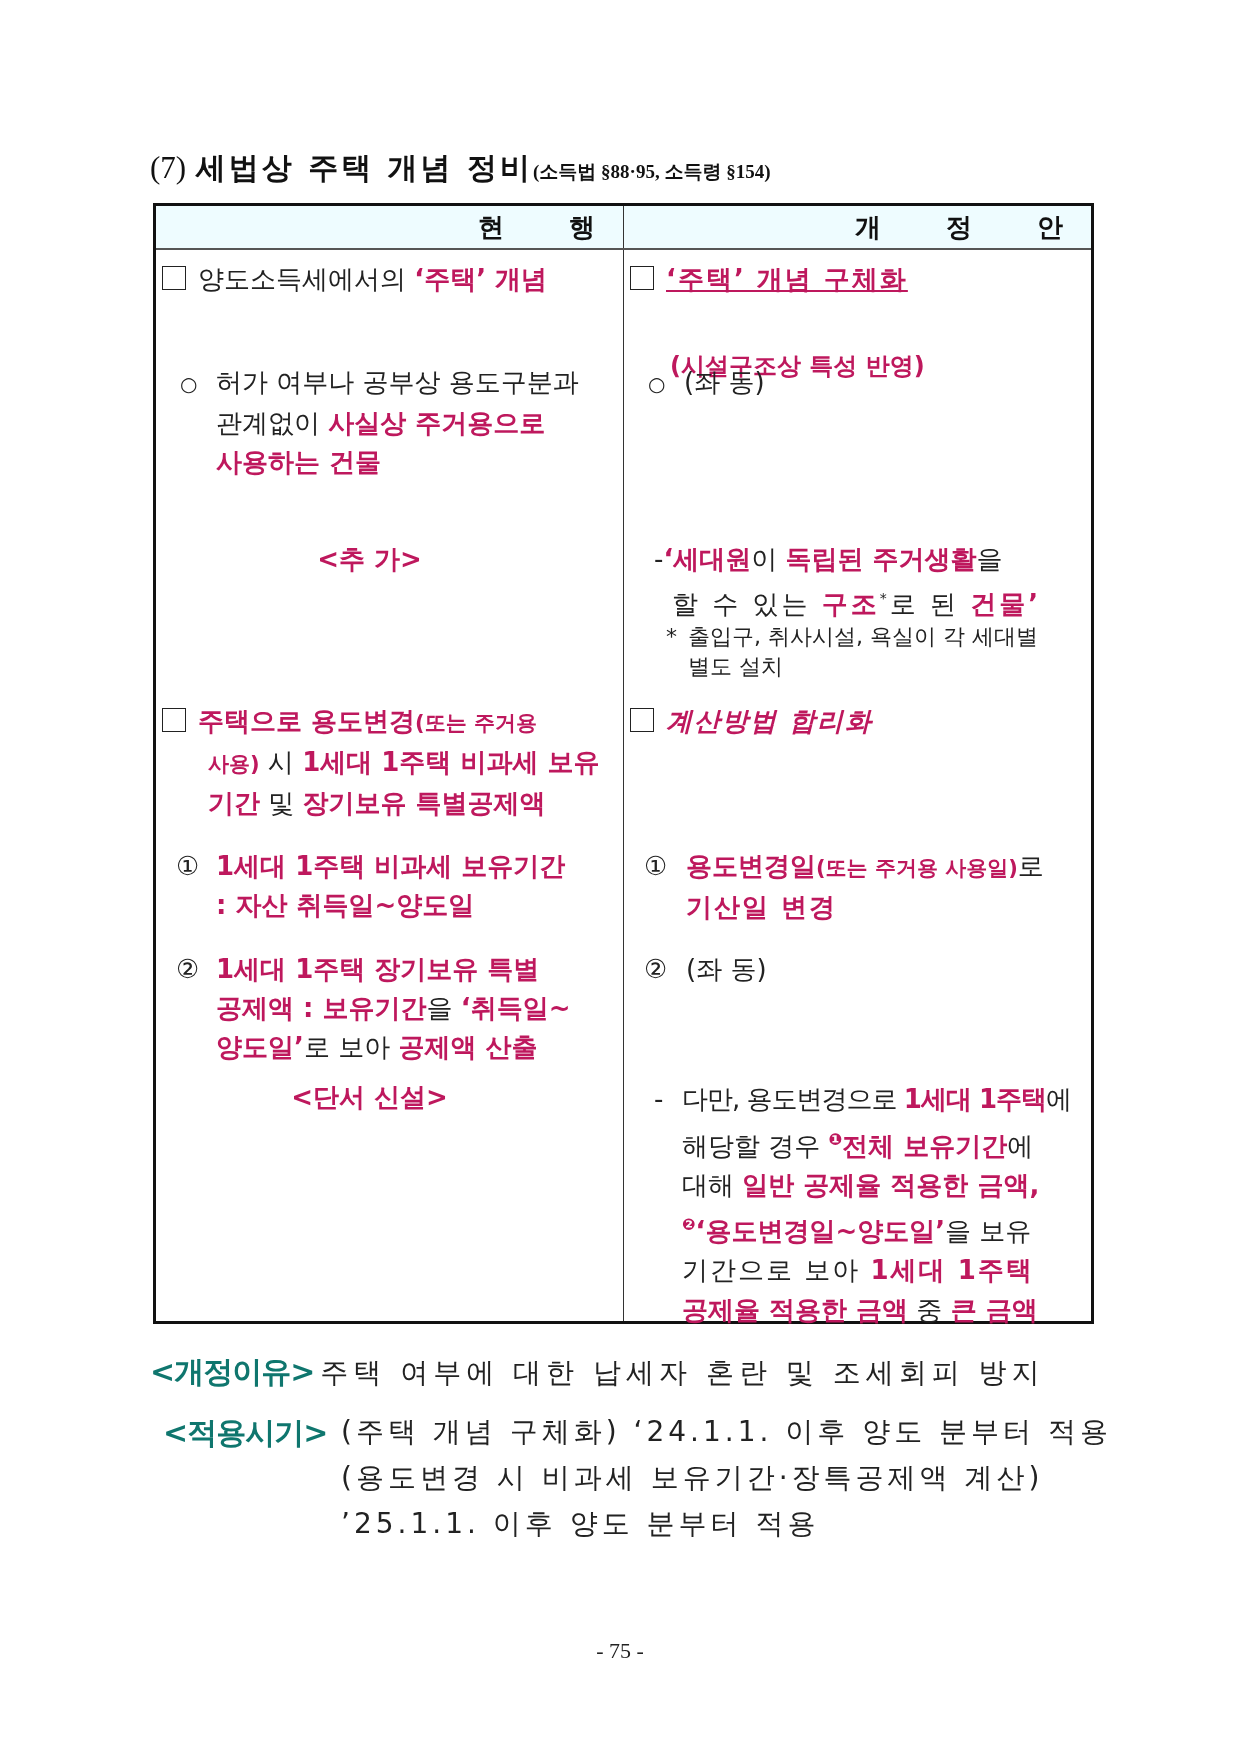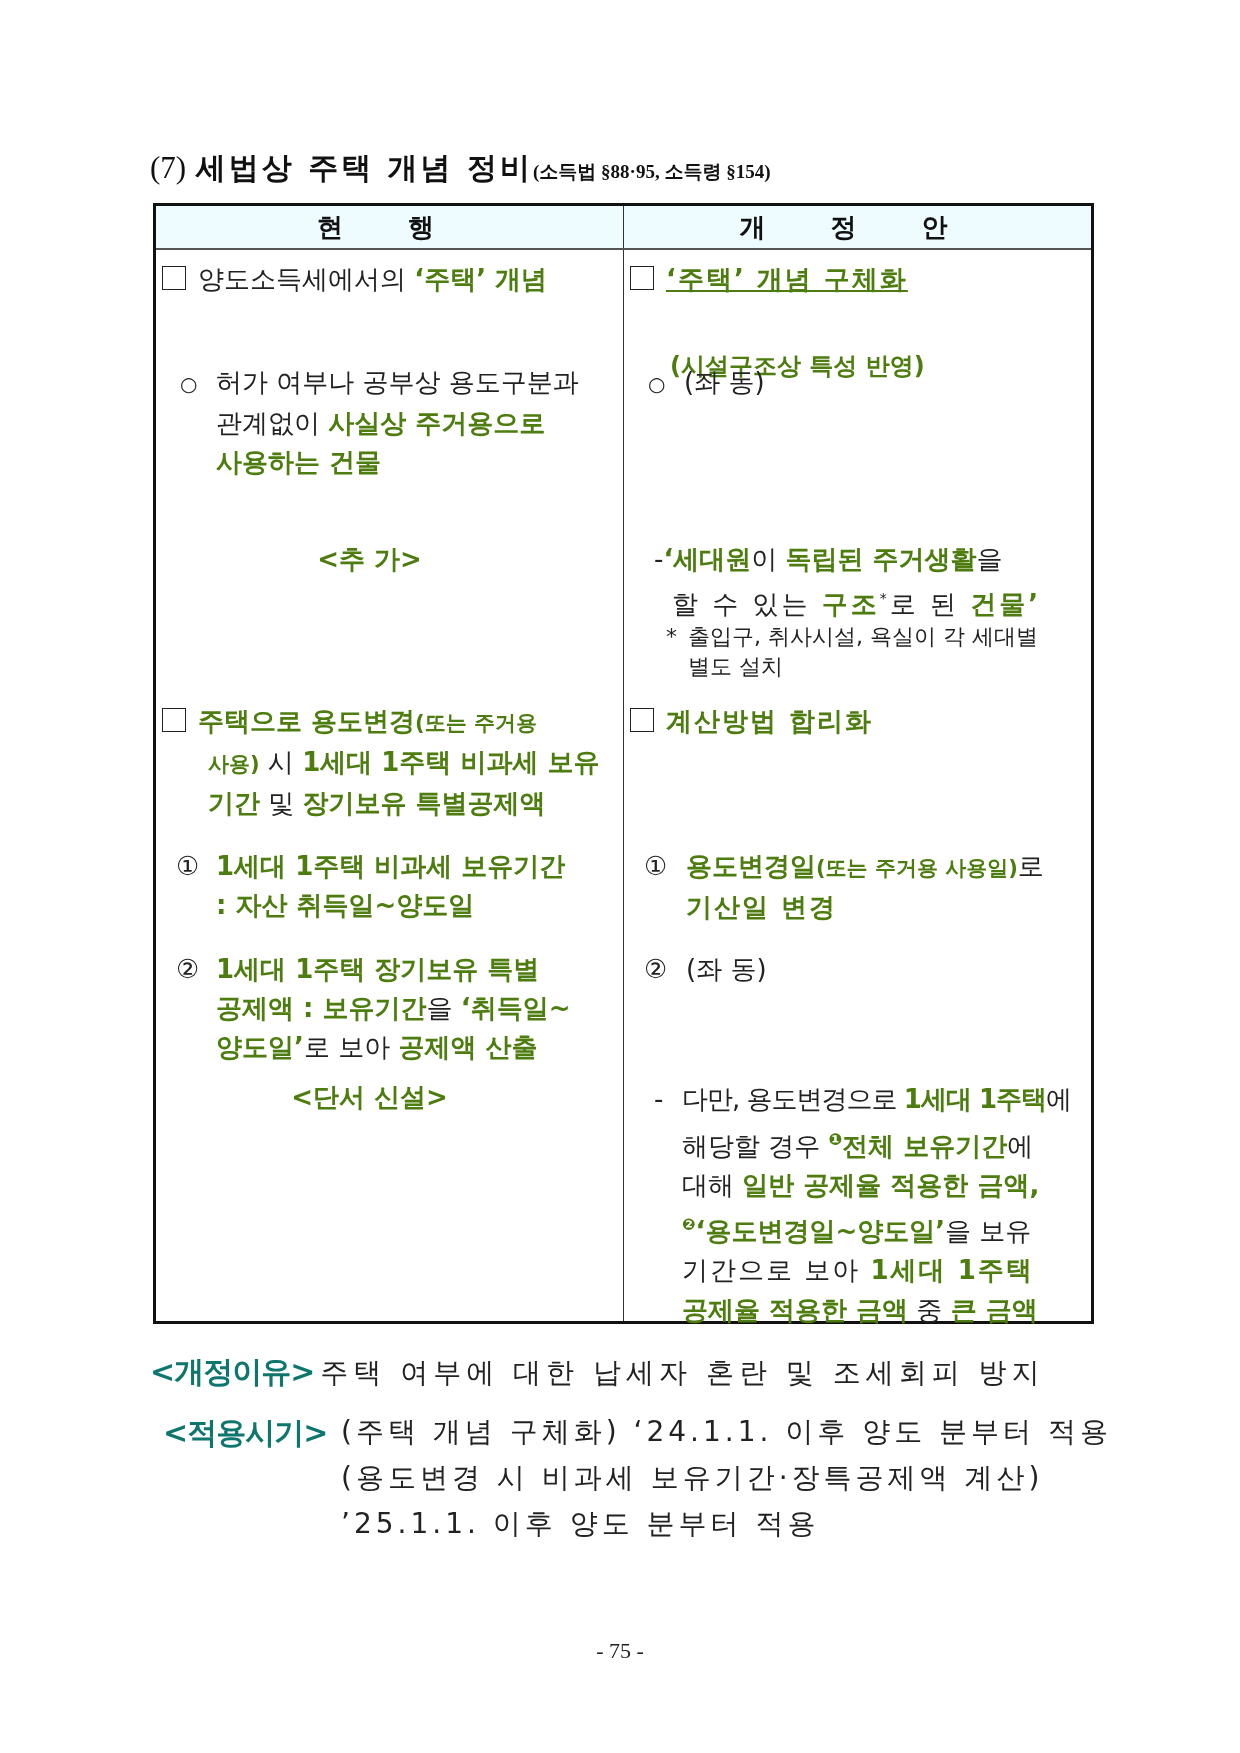--- a/index.html
+++ b/index.html
@@ -7,27 +7,27 @@
          font-family:"DejaVu Serif","Liberation Serif",serif; color:#111; }
   .title { position:absolute; left:150px; top:148px; font-size:30px; white-space:nowrap; letter-spacing:0px; }
   .title .num { font-family:"Liberation Serif",serif; font-size:31px; }
   .title .main { font-family:"DejaVu Sans",sans-serif; font-weight:bold; font-size:30px; letter-spacing:3px; }
   .title .ref { font-family:"Liberation Serif",serif; font-size:19px;font-weight:bold; }
 
   table.cmp { position:absolute; left:153px; top:203px; width:941px; border-collapse:collapse;
               border:3px solid #111; table-layout:fixed; }
   table.cmp th { height:42px; background:#eefcff; border-bottom:2px solid #555;
                  font-family:"DejaVu Sans",sans-serif; font-weight:bold; font-size:26px; letter-spacing:28px;
-                 text-align:center; padding:0; }
+                 text-align:right; padding:0; }
   table.cmp th.l { border-right:1px solid #333; }
   table.cmp td { vertical-align:top; padding:0; height:1071px; position:relative; }
   table.cmp td.l { border-right:1px solid #333; width:468px; }
   .cell { position:absolute; left:0; right:0; top:0; font-family:"DejaVu Sans",sans-serif; font-size:26px; line-height:39px; color:#222; }
   .blk { position:absolute; }
-  .b { font-weight:bold; color:#4d7c0f; }
+  .b { font-weight:bold; color:#be185d; }
   .sm { font-size:21px; }
   .box { display:inline-block; width:22px; height:22px; border:1.5px solid #222; vertical-align:-2px; margin-right:12px; background:#fff; }
   .note { font-size:22px; line-height:30px; }
   .center { text-align:center; left:0; right:0; }
 
   .reason { position:absolute; left:150px; top:1352px; font-family:"DejaVu Sans",sans-serif; font-size:28px; white-space:nowrap; color:#222; }
   .reason .lab, .apply .lab { font-weight:bold; font-size:30px; color:#0f766e; letter-spacing:-1px; }
   .reason .txt { letter-spacing:5px; margin-left:6px; }
   .apply { position:absolute; left:163px; top:1413px; font-family:"DejaVu Sans",sans-serif; font-size:28px; color:#222; }
   .apply .line { position:absolute; left:178px; white-space:nowrap; letter-spacing:4px; }
@@ -98,21 +98,21 @@
         <div class="blk" style="left:30px; top:290px; width:430px;">
           <div style="white-space:nowrap;"><span>-</span><span class="b">‘세대원</span><span>이 </span><span class="b">독립된 주거생활</span><span>을</span></div>
           <div style="padding-left:18px; white-space:nowrap; letter-spacing:3px;"><span>할 수 있는 </span><span class="b">구조</span><sup style="font-size:14px;">*</sup><span>로 된 </span><span class="b">건물’</span></div>
         </div>
 
         <div class="blk note" style="left:42px; top:372px; width:420px;">
           <div style="white-space:nowrap;"><span style="display:inline-block;width:22px;">*</span><span>출입구, 취사시설, 욕실이 각 세대별</span></div>
           <div style="padding-left:22px;">별도 설치</div>
         </div>
 
-        <div class="blk" style="left:6px; top:452px; white-space:nowrap;">
+        <div class="blk" style="left:6px; top:452px; white-space:nowrap;font-style:italic;">
           <span class="box"></span><span class="b" style="letter-spacing:2px;">계산방법 합리화</span>
         </div>
 
         <div class="blk" style="left:20px; top:597px; width:450px;">
           <div style="white-space:nowrap;"><span style="display:inline-block;width:42px;">①</span><span class="b">용도변경일</span><span class="b sm">(또는 주거용 사용일)</span><span>로</span></div>
           <div style="padding-left:42px; letter-spacing:2px;" class="b">기산일 변경</div>
         </div>
 
         <div class="blk" style="left:20px; top:700px; white-space:nowrap;">
           <span style="display:inline-block;width:42px;">②</span><span>(좌 동)</span>

